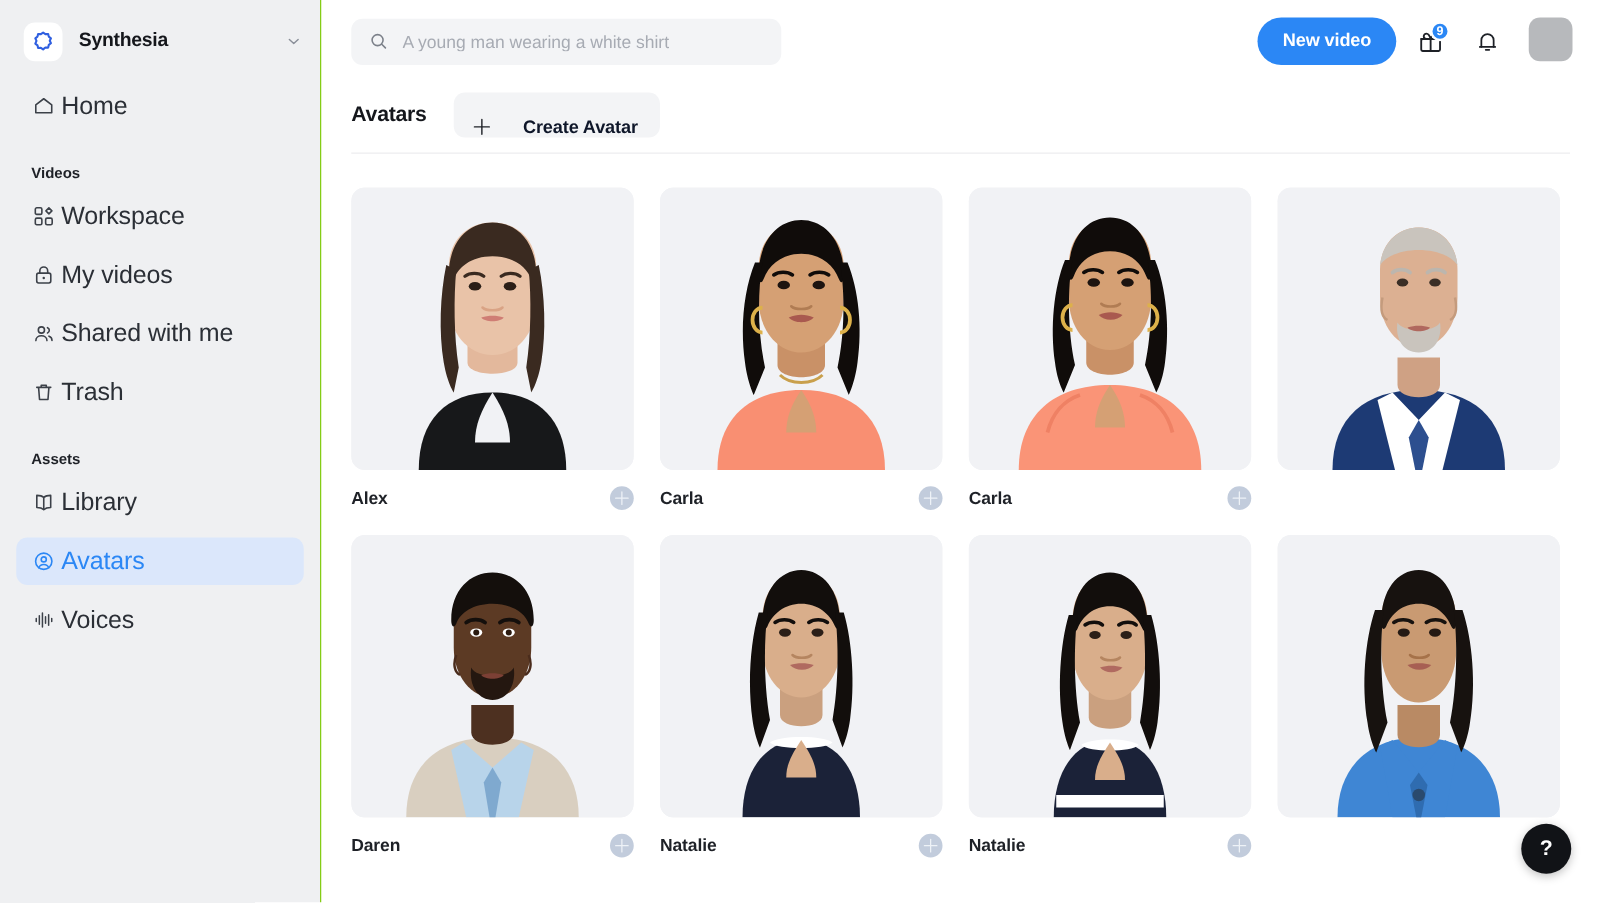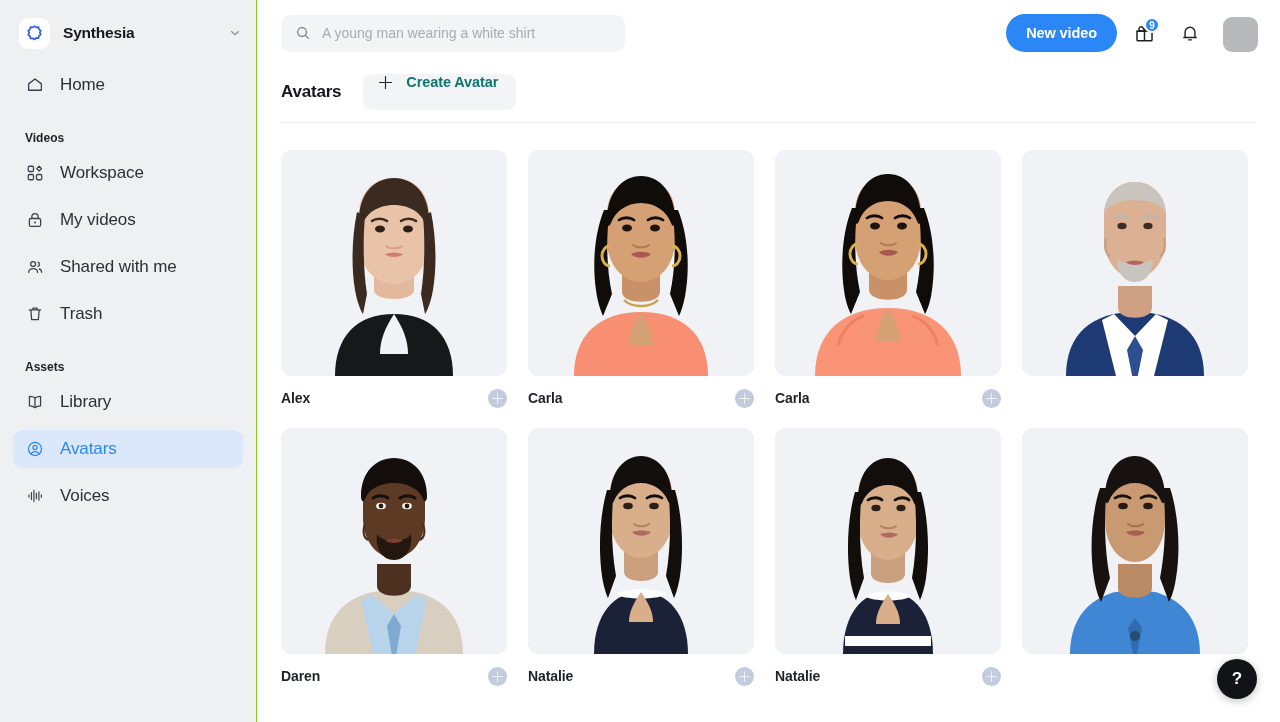--- a/index.html
+++ b/index.html
@@ -36,21 +36,21 @@
 
   .nav { padding: 0 13px; }
   .nav-item {
     display: flex; align-items: center;
     height: 38px; padding: 0 12px;
     border-radius: 9px;
     margin-bottom: 9px;
     cursor: pointer;
   }
   .nav-item .ico { width: 20px; height: 20px; display:flex; align-items:center; justify-content:center; flex:0 0 20px; color:#3c4149; }
-  .nav-item .lbl { font-size: 17px; color: #2b2f36; margin-left: 15px; letter-spacing: -0.1px; }
+  .nav-item .lbl { font-size: 20px; color: #2b2f36; margin-left: 4px; letter-spacing: -0.1px; }
   .nav-item.active { background: #dbe7fb; }
   .nav-item.active .ico { color: #2b87f5; }
   .nav-item.active .lbl { color: #2b87f5; }
 
   .nav-group-title {
     font-size: 12px; font-weight: 700; color: #1e2127;
     padding: 0 12px; margin: 10px 0 9px 0;
   }
   .group-spacer-1 { height: 8px; }
 
@@ -70,21 +70,21 @@
     display: flex; align-items: center; padding: 0 14px;
   }
   .search .sico { color: #7c818a; display:flex; align-items:center; flex:0 0 16px;}
   .search input {
     border: none; outline: none; background: transparent;
     font-size: 14px; color: #2b2f36; margin-left: 11px; width: 100%;
     font-family: "Liberation Sans", sans-serif;
   }
   .search input::placeholder { color: #a7abb3; }
 
-  .topbar-right { margin-left: auto; display: flex; align-items: flex-end; gap: 0; }
+  .topbar-right { margin-left: auto; display: flex; align-items: flex-start; gap: 0; }
   .btn-new-video {
     background: #2b87f5; color: #fff; border: none;
     font-size: 14.5px; font-weight: 700; letter-spacing: -0.1px;
     height: 38px; padding: 0 20px; border-radius: 19px; cursor: pointer;
     font-family: "Liberation Sans", sans-serif;
   }
   .icon-btn {
     width: 38px; height: 38px; display:flex; align-items:center; justify-content:center;
     position: relative; cursor: pointer; color:#1e2127; margin-left: 8px;
   }
@@ -101,25 +101,25 @@
     margin-left: 14px; cursor: pointer; flex:0 0 35px;
   }
 
   
   .page-head {
     display: flex; align-items: center;
     padding: 0 24px; height: 52px;
   }
   .page-title { font-size: 17px; font-weight: 700; color: #15171c; letter-spacing: -0.2px; }
   .btn-create {
-    display: flex; align-items: flex-start; gap: 12px;
+    display: flex; align-items: flex-end; gap: 24px;
     height: 36px; padding: 0 18px 0 14px;
     background: #f3f4f6; border: none; border-radius: 9px;
     margin-left: 22px; cursor: pointer;
-    font-size: 14.5px; font-weight: 700; color: #0f766e;
+    font-size: 14.5px; font-weight: 700; color: #0f172a;
     letter-spacing: -0.1px;
     font-family: "Liberation Sans", sans-serif;
   }
   .divider { height: 1px; background: #ededf0; margin: 4px 24px 0 24px; }
 
   
   .grid {
     display: grid;
     grid-template-columns: repeat(4, 226px);
     column-gap: 21px;

